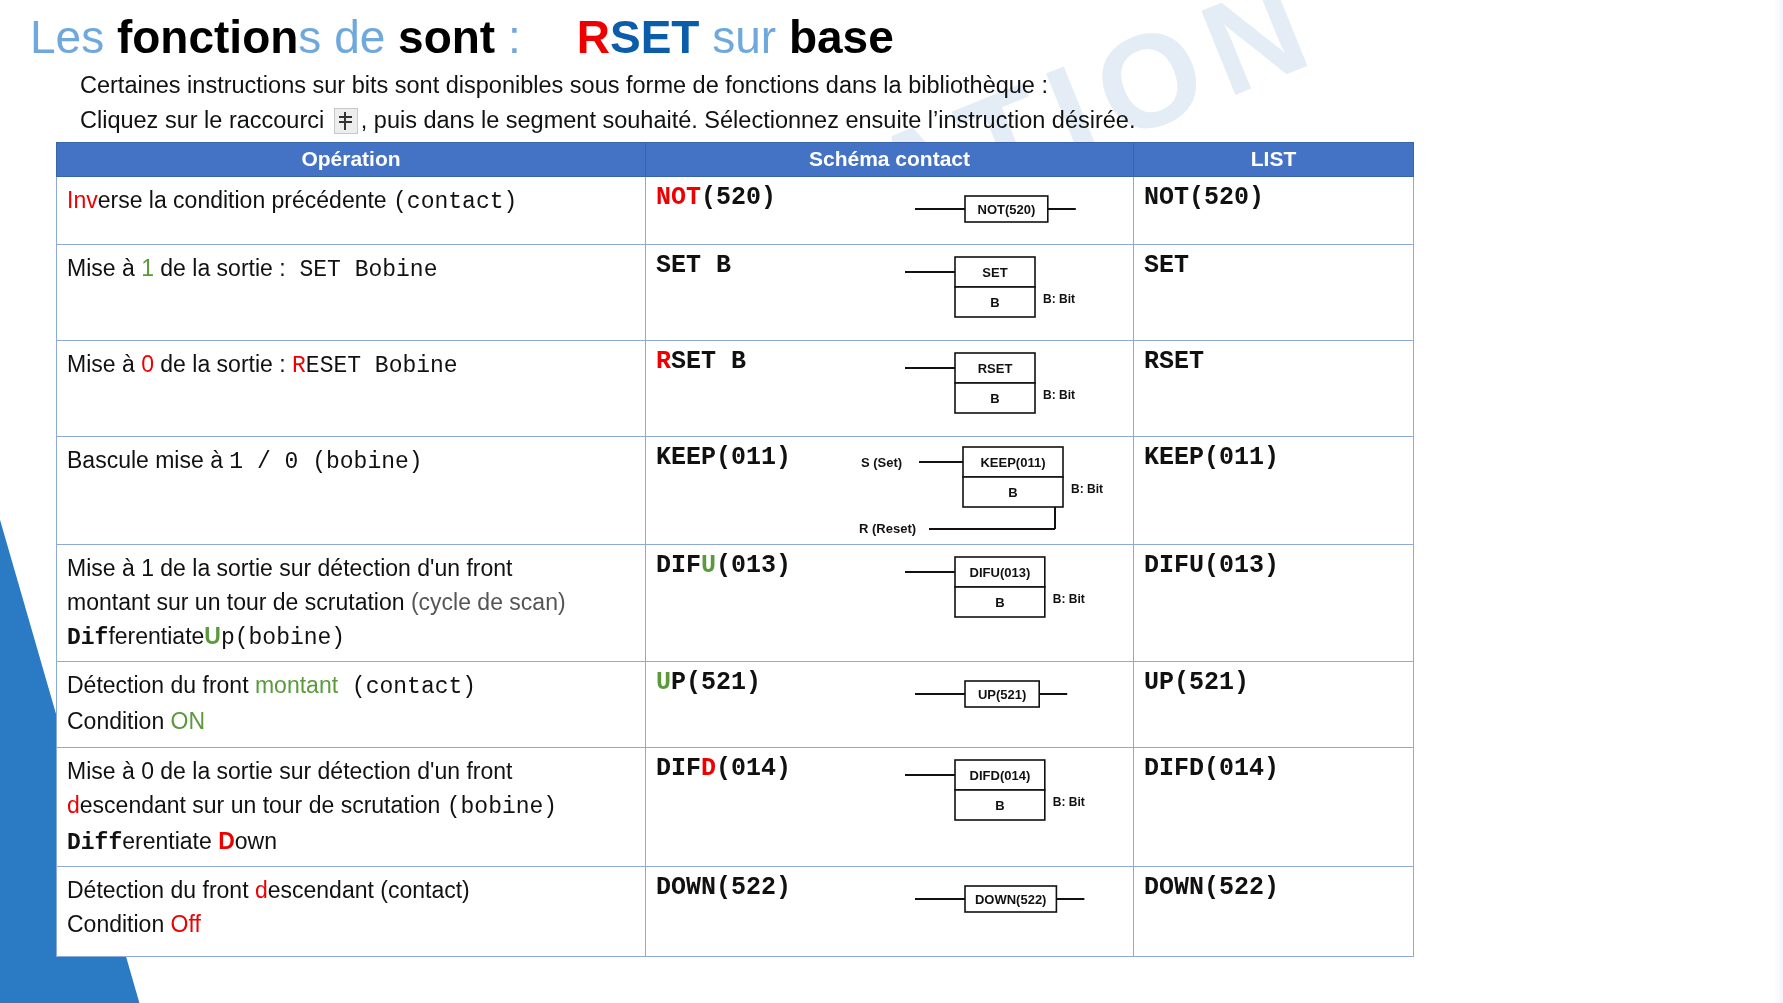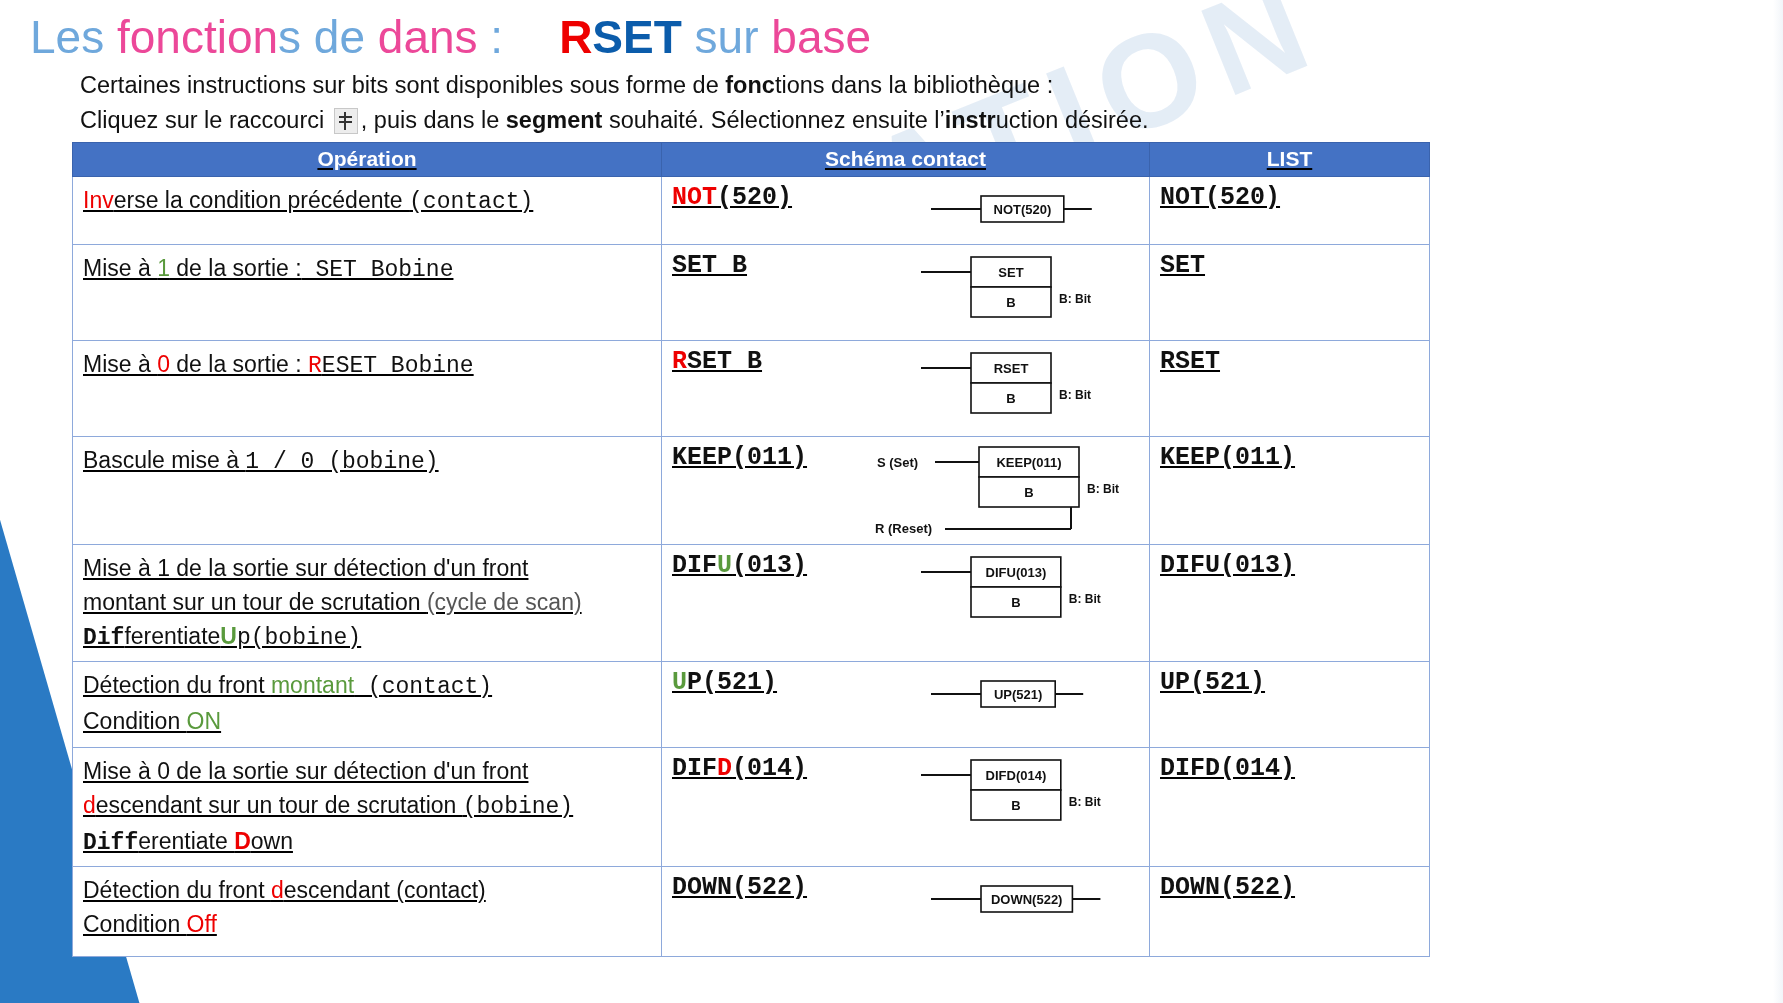--- a/index.html
+++ b/index.html
@@ -47,48 +47,47 @@
     color:#dbe6f2;opacity:.7;
     transform:rotate(-22deg);white-space:nowrap;
   }
   
   #title{
     position:absolute;left:30px;top:8px;z-index:3;
     font-size:46px;line-height:58px;white-space:nowrap;
     font-family:"Liberation Sans", sans-serif;
   }
   .t-light{color:#6fa8dc;font-weight:400;}
-  .t-bold{color:#ec4899;font-weight:400;}
+  .t-bold{color:#000000;font-weight:700;}
   .t-red{color:#ee0000;font-weight:700;}
   .t-navy{color:#0b5cab;font-weight:700;}
   .t-gap{display:inline-block;width:56px;}
   
   #intro{
     position:absolute;left:80px;top:68px;z-index:3;
     font-size:23.5px;line-height:35px;color:#111111;
     font-family:"Liberation Sans", sans-serif;
   }
-  #intro b{font-weight:700;text-align:right;}
+  #intro b{font-weight:400;text-align:right;}
   .shortcut-icon{
     display:inline-block;width:22px;height:24px;vertical-align:-6px;
     background:#ededed;border:1px solid #c8c8c8;position:relative;margin:0 3px;
   }
   .shortcut-icon::before{
     content:"";position:absolute;left:9px;top:3px;width:2px;height:18px;background:#333;
   }
   .shortcut-icon::after{
     content:"";position:absolute;left:4px;top:7px;width:13px;height:2px;background:#333;
     box-shadow:0 5px 0 #333;
   }
   
   #tbl{
-    position:absolute;left:72px;top:142px;width:1357px;z-index:3;
+    position:absolute;left:56px;top:142px;width:1357px;z-index:3;
     border-collapse:collapse;table-layout:fixed;
     background:#ef4444;
-    text-decoration:underline;
   }
   #tbl col.c1{width:589px;}
   #tbl col.c2{width:488px;}
   #tbl col.c3{width:280px;}
   #tbl thead th{
     background:#4472c4;color:#ffffff;font-weight:700;font-size:21px;
     padding:4px 0 5px 0;text-align:center;
     border:1px solid #3a63ad;
     font-family:"Liberation Sans", sans-serif;
   }
@@ -122,21 +121,21 @@
 <body>
 
 <div id="slide">
   <div class="deco-tri-b"></div>
   <div class="deco-tri-a"></div>
   <div class="deco-edge"></div>
 
   <div class="watermark">AFI FORMATION</div>
   <div class="wm2">CONSEILS</div>
 
-  <div id="title"><span class="t-light">Les </span><span class="t-bold">fonction</span><span class="t-light">s de </span><span class="t-bold">dans</span><span class="t-light"> :</span><span class="t-gap"></span><span class="t-red">R</span><span class="t-navy">SET</span><span class="t-light"> sur </span><span class="t-bold">base</span></div>
+  <div id="title"><span class="t-light">Les </span><span class="t-bold">fonction</span><span class="t-light">s de </span><span class="t-bold">sont</span><span class="t-light"> :</span><span class="t-gap"></span><span class="t-red">R</span><span class="t-navy">SET</span><span class="t-light"> sur </span><span class="t-bold">base</span></div>
 
   <div id="intro">
     <div>
       <span>Certaines instructions sur bits sont disponibles sous forme de </span><b>fonc</b><span>tions dans la bibliothèque :</span>
     </div>
     <div>
       <span>Cliquez sur le raccourci </span><span class="shortcut-icon"></span><span>, puis dans le </span><b>segment</b><span> souhaité. Sélectionnez ensuite l’</span><b>instr</b><span>uction désirée.</span>
     </div>
   </div>
 

